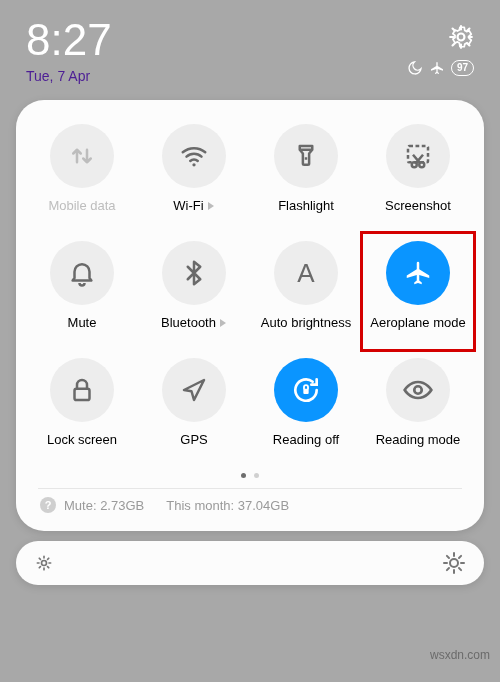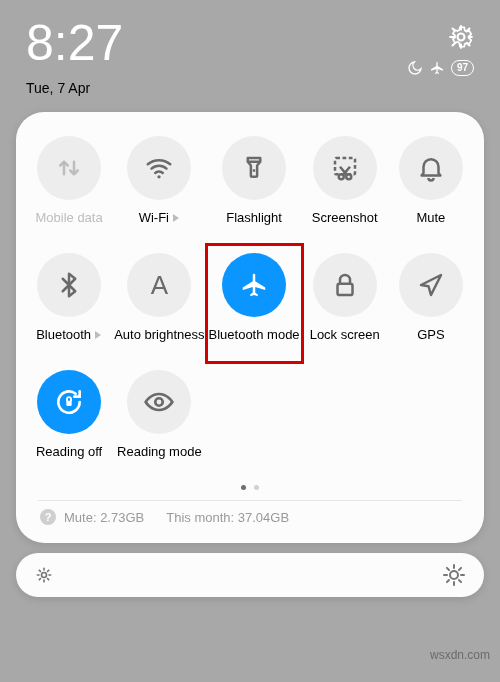--- a/index.html
+++ b/index.html
@@ -12,30 +12,30 @@
     position: relative;
   }
   .statusbar {
     padding: 18px 26px 4px 26px;
     display: flex;
     justify-content: space-between;
     align-items: flex-start;
     color: #fff;
   }
   .clock {
-    font-size: 50px;
+    font-size: 44px;
     font-weight: 300;
     line-height: 1;
     text-align: center;
   }
   .date {
     font-size: 14px;
     font-weight: 400;
-    margin-top: 12px;
-    color: #000000;
+    margin-top: 6px;
+    color: #4c1d95;
   }
   .status-right {
     display: flex;
     flex-direction: column;
     align-items: flex-end;
     gap: 10px;
     padding-top: 6px;
   }
   .settings-gear svg { display:block; }
   .indicators {
@@ -57,21 +57,21 @@
   }
   .panel {
     background: #fcfcfc;
     margin: 12px 16px 10px 16px;
     border-radius: 28px;
     padding: 24px 10px 14px 10px;
     box-shadow: 0 2px 8px rgba(0,0,0,0.12);
   }
   .tiles {
     display: grid;
-    grid-template-columns: repeat(5, 1fr);
+    grid-template-columns: repeat(4, 1fr);
     row-gap: 28px;
     column-gap: 0;
   }
   .tile {
     display: flex;
     flex-direction: column;
     align-items: center;
     gap: 10px;
     position: relative;
     padding: 0 2px;
@@ -270,21 +270,21 @@
       <div class="tile-label">Auto brightness</div>
     </div>
 
     <div class="tile">
       <div class="highlight-box"></div>
       <div class="tile-circle active">
         <svg class="ic" width="30" height="30" viewBox="0 0 24 24" fill="currentColor">
             <path d="M21 14l-8-5V4a1 1 0 0 0-2 0v5l-8 5v2l8-2.5V18l-2 1.5V21l3-1 3 1v-1.5L13 18v-4.5l8 2.5z"></path>
           </svg>
       </div>
-      <div class="tile-label">Bluetooth mode</div>
+      <div class="tile-label">Aeroplane mode</div>
     </div>
 
     <div class="tile">
       <div class="tile-circle">
         <svg class="ic" width="30" height="30" viewBox="0 0 24 24" fill="none" stroke="currentColor" stroke-width="2" stroke-linejoin="round">
             <rect x="6" y="11" width="12" height="9" rx="1.5"></rect>
             <path d="M8 11V8a4 4 0 0 1 8 0v3"></path>
           </svg>
       </div>
       <div class="tile-label">Lock screen</div>

